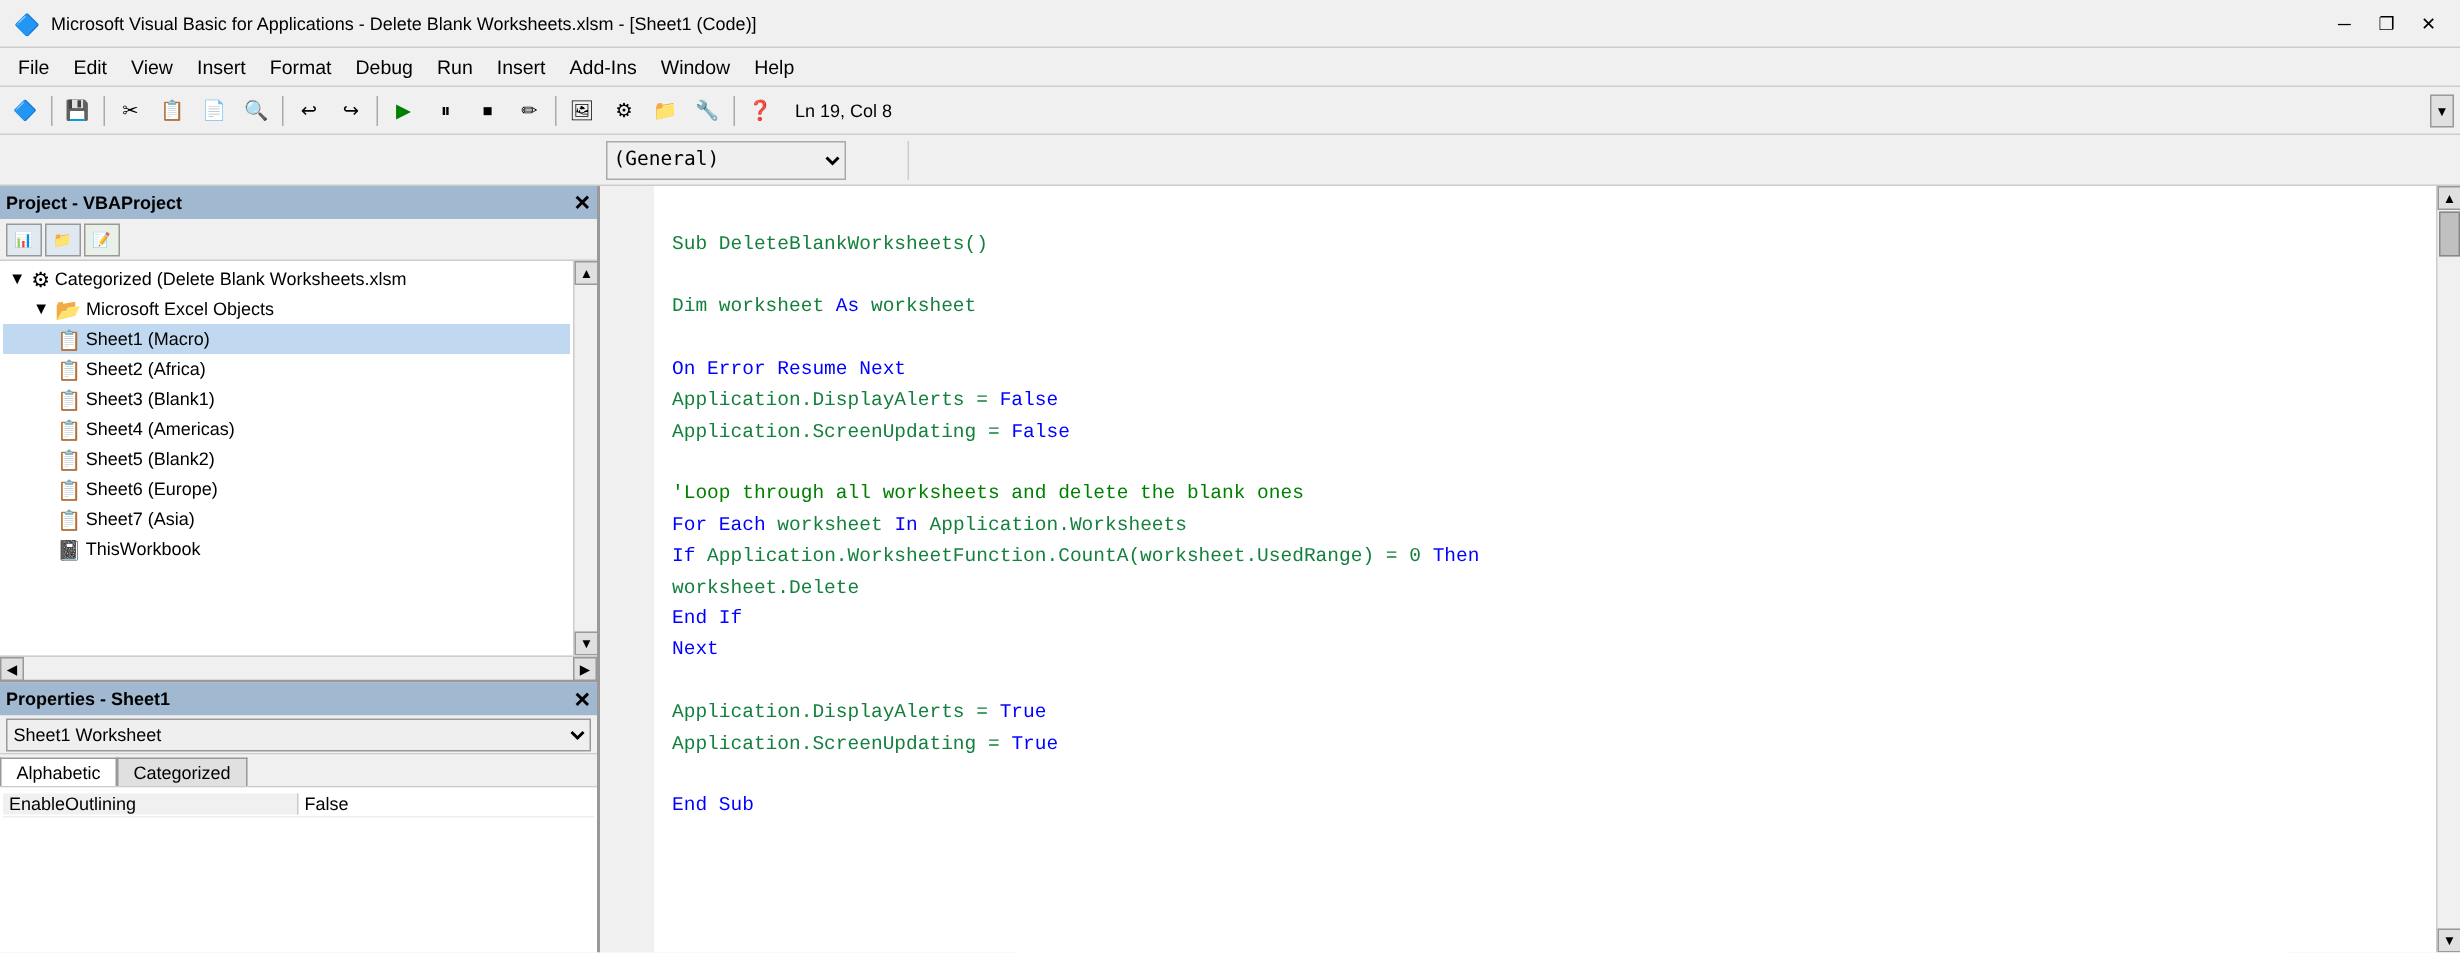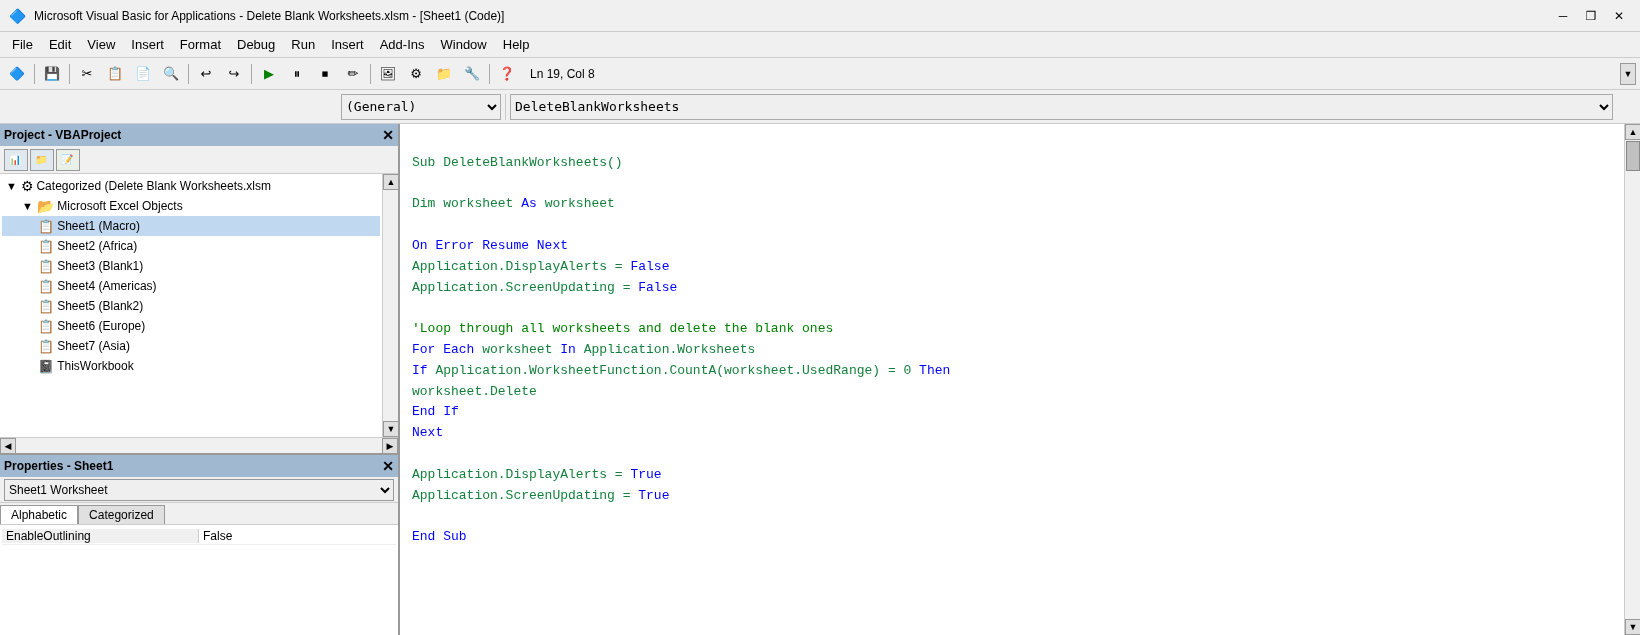--- a/index.html
+++ b/index.html
@@ -111,21 +111,21 @@
     
     .combo-bar {
       height: 34px;
       background: #f0f0f0;
       border-bottom: 1px solid #ccc;
       display: flex;
       align-items: center;
       padding: 0;
     }
     .combo-left {
-      width: 506px;
+      width: 606px;
       display: flex;
       align-items: center;
       border-right: 1px solid #ccc;
     }
     .combo-right {
       flex: 1;
       display: flex;
       align-items: center;
     }
 
@@ -354,28 +354,23 @@
     <div class="combo-left">
       <div style="width:400px; display:flex; align-items:center; padding:0 4px; border-right:1px solid #ccc;">
         
       </div>
       <div style="flex:1; display:flex; align-items:center; padding:0 4px; position:relative;">
         <select style="width:160px; height:26px; border:1px solid #aaa; font-size:13px; font-family:monospace;">
           <option>(General)</option>
         </select>
       </div>
     </div>
-    <div class="combo-right" style="padding:0 4px;">
-      <select style="width:98%; height:26px; border:1px solid #aaa; font-size:13px; font-family:monospace;">
-        <option>DeleteBlankWorksheets</option>
-      </select>
-    </div>
   </div>
 
-  <div class="main-layout" style="flex:1;">
+  <div class="main-layout" style="flex:1;gap:36px;">
 
     <div class="left-panel">
 
       <div class="project-panel">
         <div class="panel-header">
           <span>Project - VBAProject</span>
           <span class="panel-header-close">✕</span>
         </div>
         <div class="panel-toolbar">
           <button class="panel-tool-btn" title="View Object" style="font-size:10px;">📊</button>

